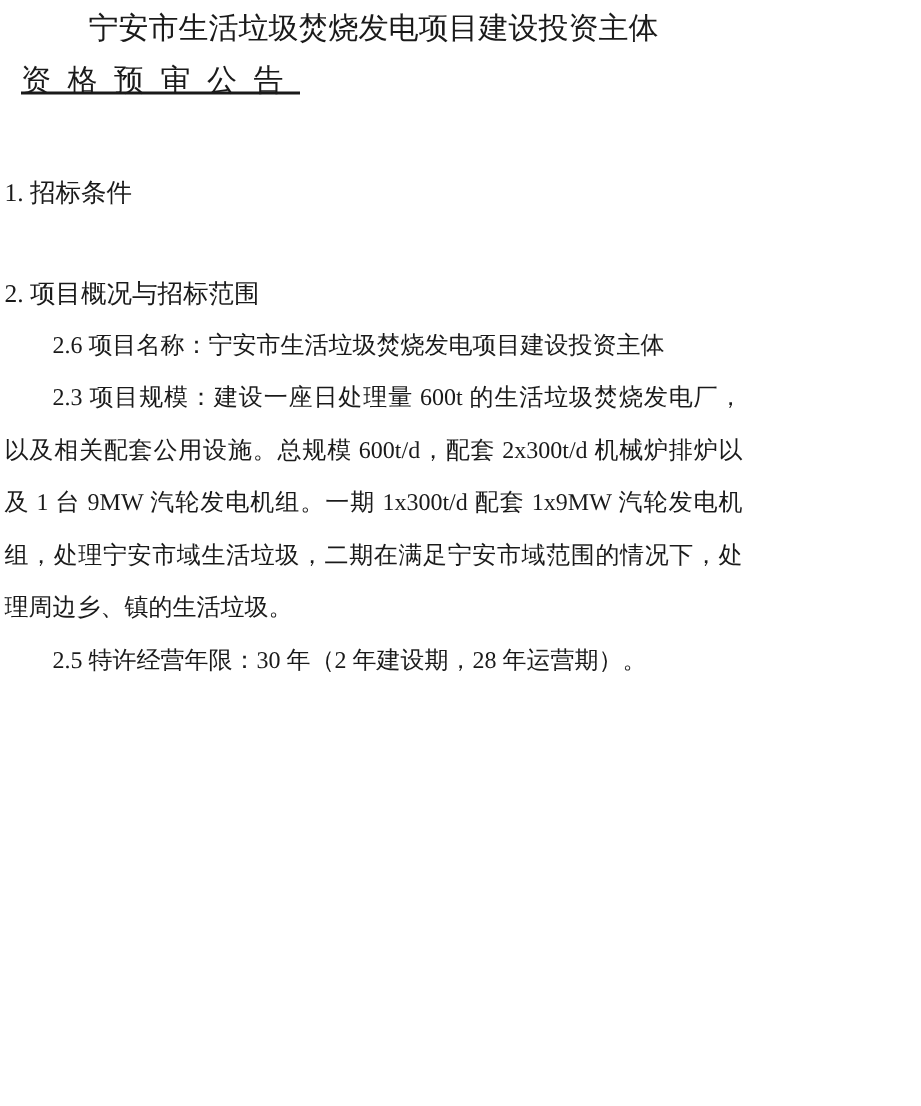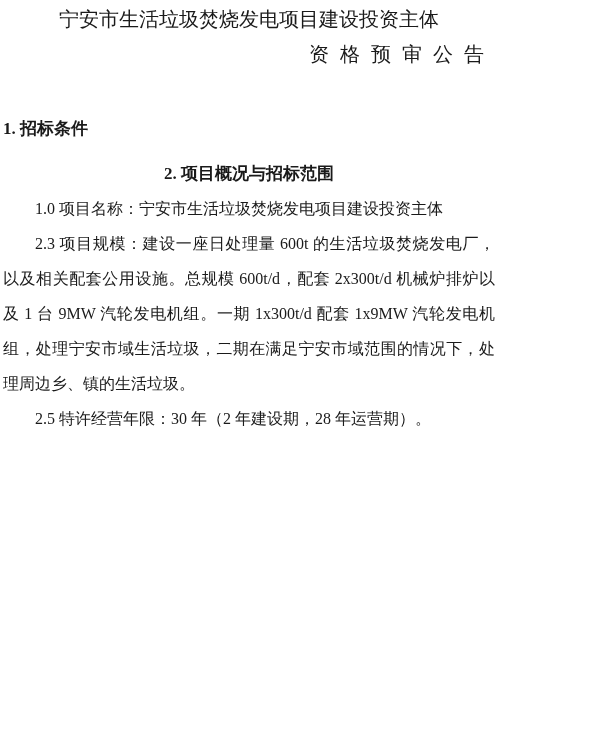--- a/index.html
+++ b/index.html
@@ -16,32 +16,33 @@
   }
   .doc-title {
     font-size: 20px;
     line-height: 35px;
     text-align: center;
     font-weight: 400;
   }
   .doc-subtitle {
     font-size: 20px;
     line-height: 35px;
-    text-align: right;
+    text-align: left;
     font-weight: 400;
     letter-spacing: 11px;
     padding-left: 11px; 
+    text-decoration: underline;
   }
   .section-heading {
     font-size: 17px;
     line-height: 35px;
-    font-weight: 700;
+    font-weight: 400;
   }
   .sh-1 { margin-top: 39px; }
-  .sh-2 { margin-top: 10px; text-align: center; }
+  .sh-2 { margin-top: 32px; }
   .para {
     font-size: 16px;
     line-height: 35px;
     margin: 0;
     text-indent: 32px;
     text-align: justify;
     text-justify: inter-ideograph;
   }
   .para-first { margin-top: 6px; }
   .para-22 { margin-top: 2px; }
@@ -53,21 +54,21 @@
 
   <div class="doc-title">宁安市生活垃圾焚烧发电项目建设投资主体</div>
 
   <div class="doc-subtitle">资格预审公告</div>
 
   <div class="section-heading sh-1">1. 招标条件</div>
 
 
   <div class="section-heading sh-2">2. 项目概况与招标范围</div>
 
-  <p class="para">1.0 项目名称：宁安市生活垃圾焚烧发电项目建设投资主体</p>
+  <p class="para">2.6 项目名称：宁安市生活垃圾焚烧发电项目建设投资主体</p>
 
 
   <p class="para">2.3 项目规模：建设一座日处理量 600t 的生活垃圾焚烧发电厂，以及相关配套公用设施。总规模 600t/d，配套 2x300t/d 机械炉排炉以及 1 台 9MW 汽轮发电机组。一期 1x300t/d 配套 1x9MW 汽轮发电机组，处理宁安市域生活垃圾，二期在满足宁安市域范围的情况下，处理周边乡、镇的生活垃圾。</p>
 
 
   <p class="para">2.5 特许经营年限：30 年（2 年建设期，28 年运营期）。</p>
 
 </div>
 
 </body></html>

